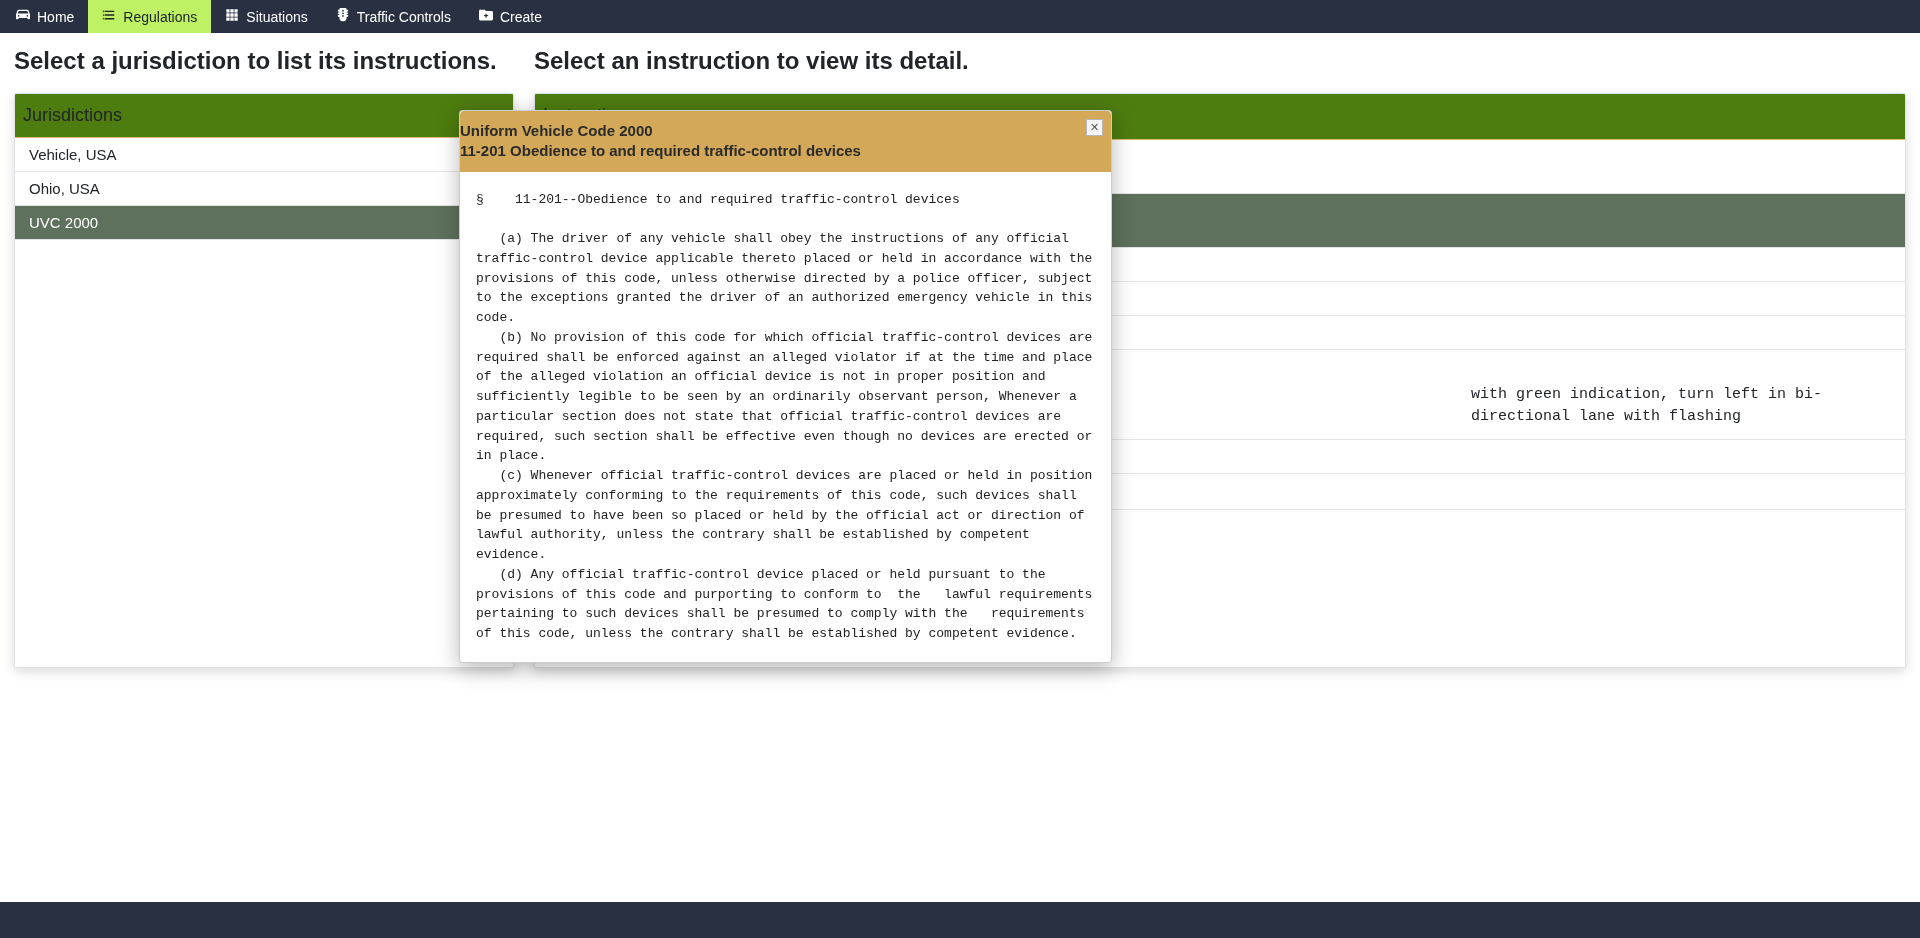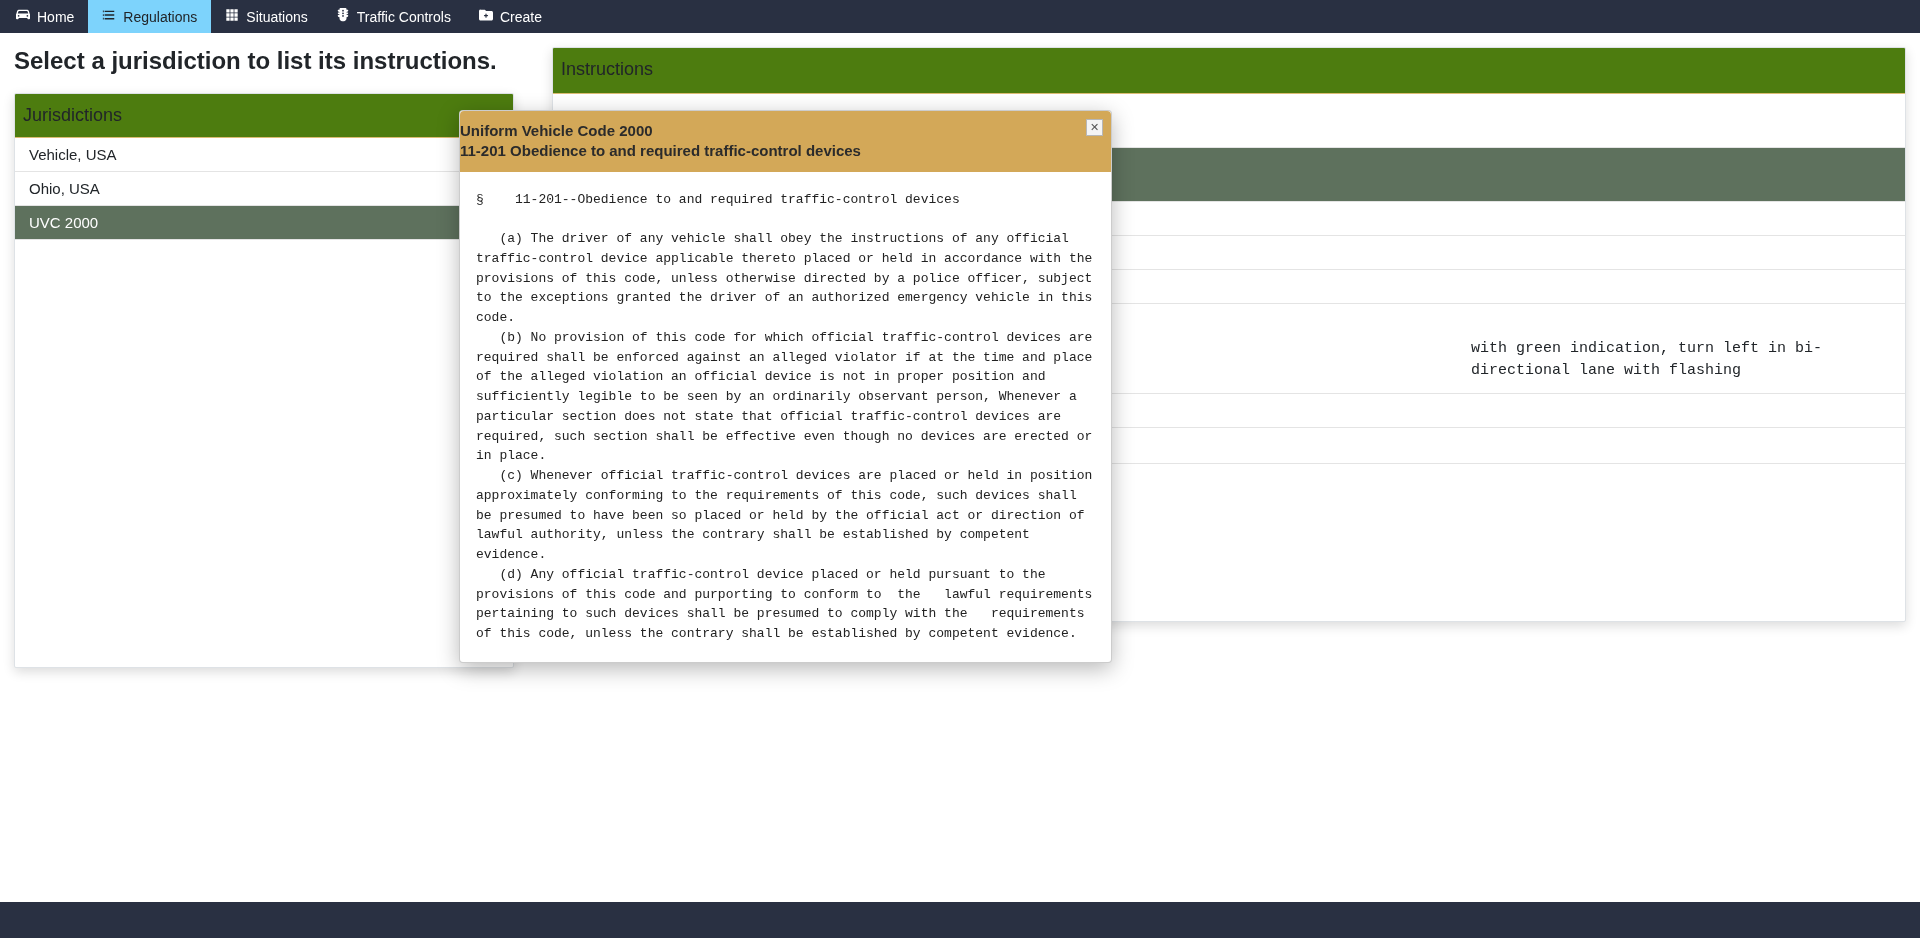--- a/index.html
+++ b/index.html
@@ -21,33 +21,33 @@
     display: flex;
     align-items: center;
     padding: 0 14px;
     color: #ffffff;
     font-size: 14px;
     cursor: pointer;
     gap: 7px;
   }
   .nav-item.first { padding-left: 16px; }
   .nav-item.active {
-    background: #7dd3fc;
+    background: #bef264;
     color: #212529;
   }
   .nav-item svg { width: 14px; height: 14px; flex-shrink: 0; }
   .nav-item.active svg { fill: #212529; }
   .nav-item svg { fill: #ffffff; }
 
   .content-wrap {
     padding: 14px;
   }
   .columns {
     display: flex;
-    gap: 38px;
+    gap: 20px;
   }
   .col-left {
     width: 500px;
     flex-shrink: 0;
   }
   .col-right {
     flex: 1;
   }
   .column-heading {
     font-size: 24px;
@@ -218,20 +218,21 @@
       <div class="column-heading">Select a jurisdiction to list its instructions.</div>
       <div class="panel">
         <div class="panel-header">Jurisdictions</div>
         <div class="list-row">Vehicle, USA</div>
         <div class="list-row">Ohio, USA</div>
         <div class="list-row selected">UVC 2000</div>
       </div>
     </div>
 
     <div class="col-right">
+      <div class="column-heading">Select an instruction to view its detail.</div>
       <div class="panel">
         <div class="panel-header" style="height:46px;">Instructions</div>
         <div class="right-panel-inner">
           <div style="height:54px; border-bottom:1px solid #e4e4e4;"></div>
           <div class="instr-row selected" style="height:54px;"></div>
           <div class="instr-row" style="height:34px;"></div>
           <div class="instr-row" style="height:34px;"></div>
           <div class="instr-row" style="height:34px;"></div>
           <div class="instr-meta" style="height:90px; position:relative;font-family:Liberation Mono, monospace;">
             <div style="position:absolute; right:14px; top:34px; text-align:left; width:420px;">

